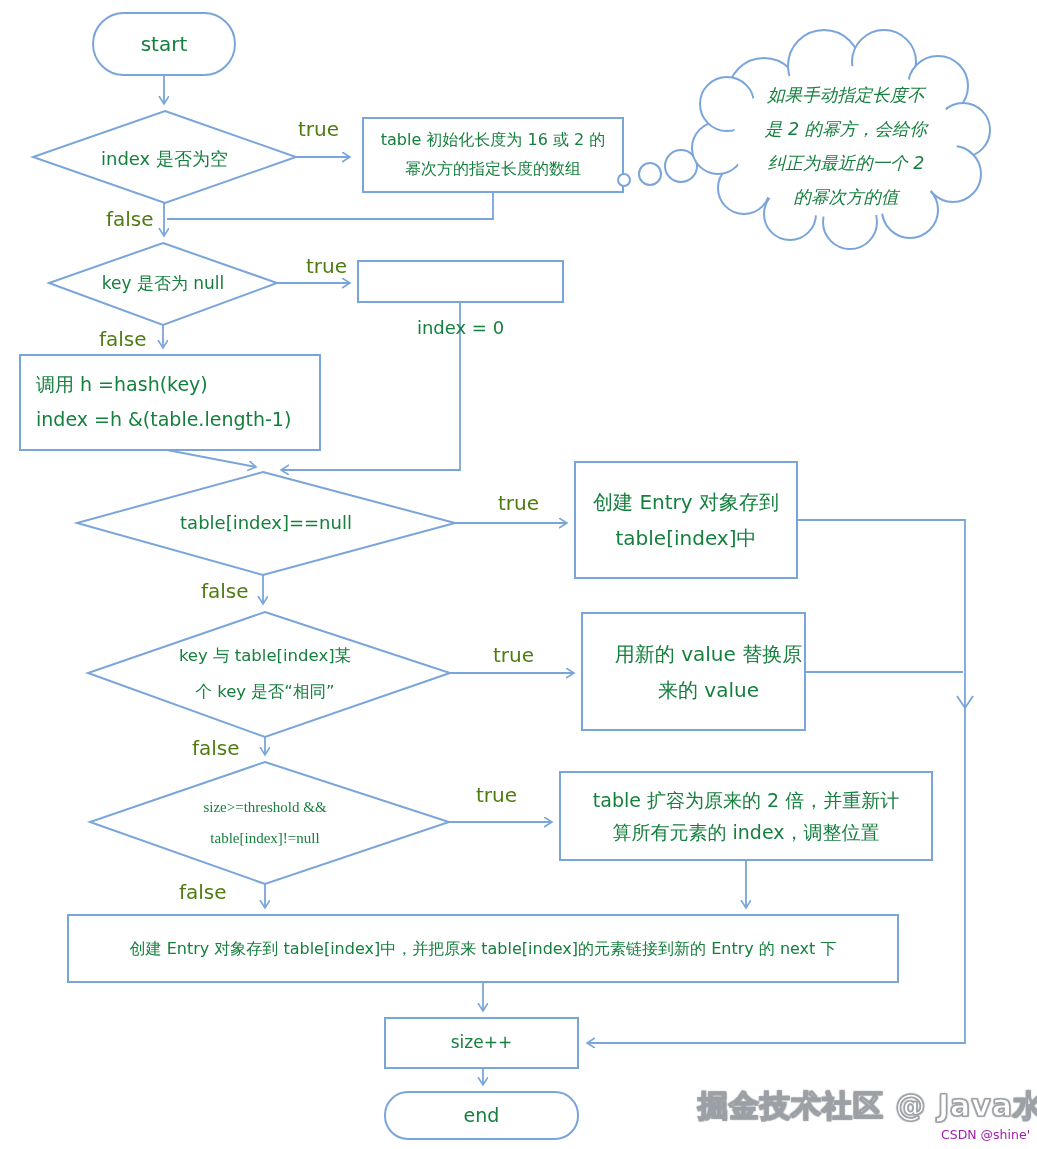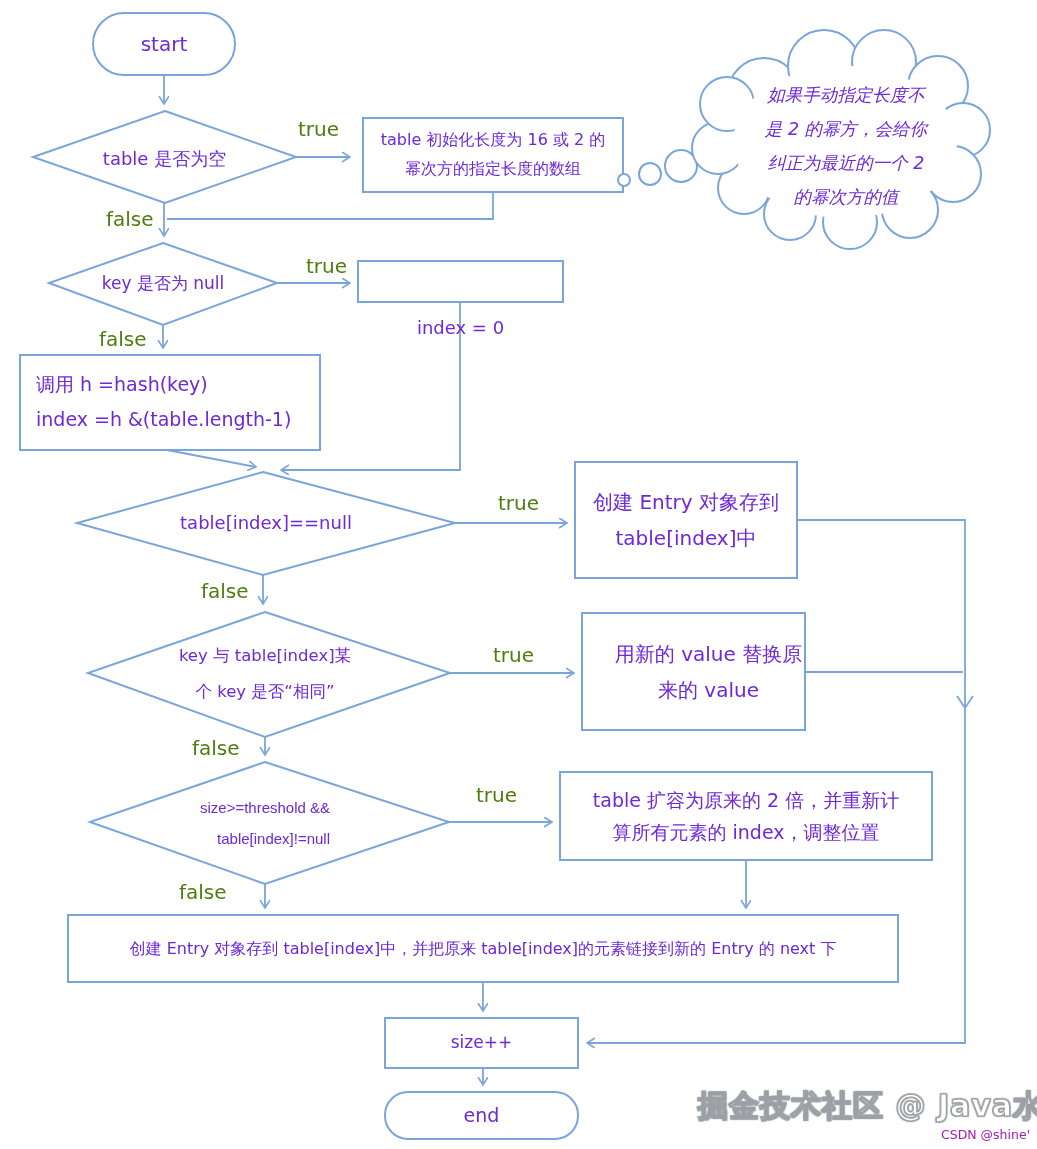--- a/index.html
+++ b/index.html
@@ -3,24 +3,24 @@
 <meta charset="utf-8">
 <style>
   html,body{margin:0;padding:0;background:#fff;}
   #stage{
     position:relative;width:1037px;height:1149px;background:#ffffff;overflow:hidden;
     font-family:"DejaVu Sans","Liberation Sans",sans-serif;
   }
   #flow-svg{position:absolute;left:0;top:0;}
   .lbl{
     position:absolute;display:flex;align-items:center;justify-content:center;
-    text-align:center;white-space:pre-line;color:#6d28d9;line-height:1.6;
+    text-align:center;white-space:pre-line;color:#15803d;line-height:1.6;
   }
   .lbl.left{justify-content:flex-start;text-align:left;}
-  .mono{font-family:Liberation Sans, sans-serif;text-align:right;}
+  .mono{font-family:Liberation Serif, serif;}
   .elbl{
     position:absolute;font-size:20px;color:#4d7c0f;white-space:nowrap;
   }
   .wm-main{
     position:absolute;left:698px;top:1086px;width:330px;
     font-size:30px;font-weight:bold;letter-spacing:1px;color:#ffffff;
     -webkit-text-stroke:1.2px #9aa0a6;
     text-shadow:1px 1px 1px #a9a9a9,-1px -1px 1px #a9a9a9,1px -1px 1px #a9a9a9,-1px 1px 1px #a9a9a9;
     white-space:nowrap;
   }
@@ -99,21 +99,21 @@
       <circle cx="790" cy="214" r="26"></circle>
       <circle cx="744" cy="188" r="26"></circle>
       <circle cx="718" cy="148" r="26"></circle>
       <circle cx="727" cy="104" r="27"></circle>
       <ellipse cx="845" cy="142" rx="112" ry="76" stroke="none"></ellipse>
     </g>
   </svg>
 
   <div class="lbl" style="left:93px;top:13px;width:142px;height:62px;font-size:20px;">start</div>
 
-  <div class="lbl" style="left:43px;top:115px;width:243px;height:88px;font-size:18px;">table 是否为空</div>
+  <div class="lbl" style="left:43px;top:115px;width:243px;height:88px;font-size:18px;">index 是否为空</div>
 
   <div class="lbl" style="left:366px;top:120px;width:254px;height:70px;font-size:16px;line-height:1.8;">table 初始化长度为 16 或 2 的
 幂次方的指定长度的数组</div>
 
   <div class="lbl" style="left:718px;top:68px;width:256px;height:156px;font-size:17.5px;line-height:1.95;font-style:italic;">如果手动指定长度不
 是 2 的幂方，会给你
 纠正为最近的一个 2
 的幂次方的值</div>
 
   <div class="lbl" style="left:55px;top:245px;width:216px;height:78px;font-size:17px;">key 是否为 null</div>

